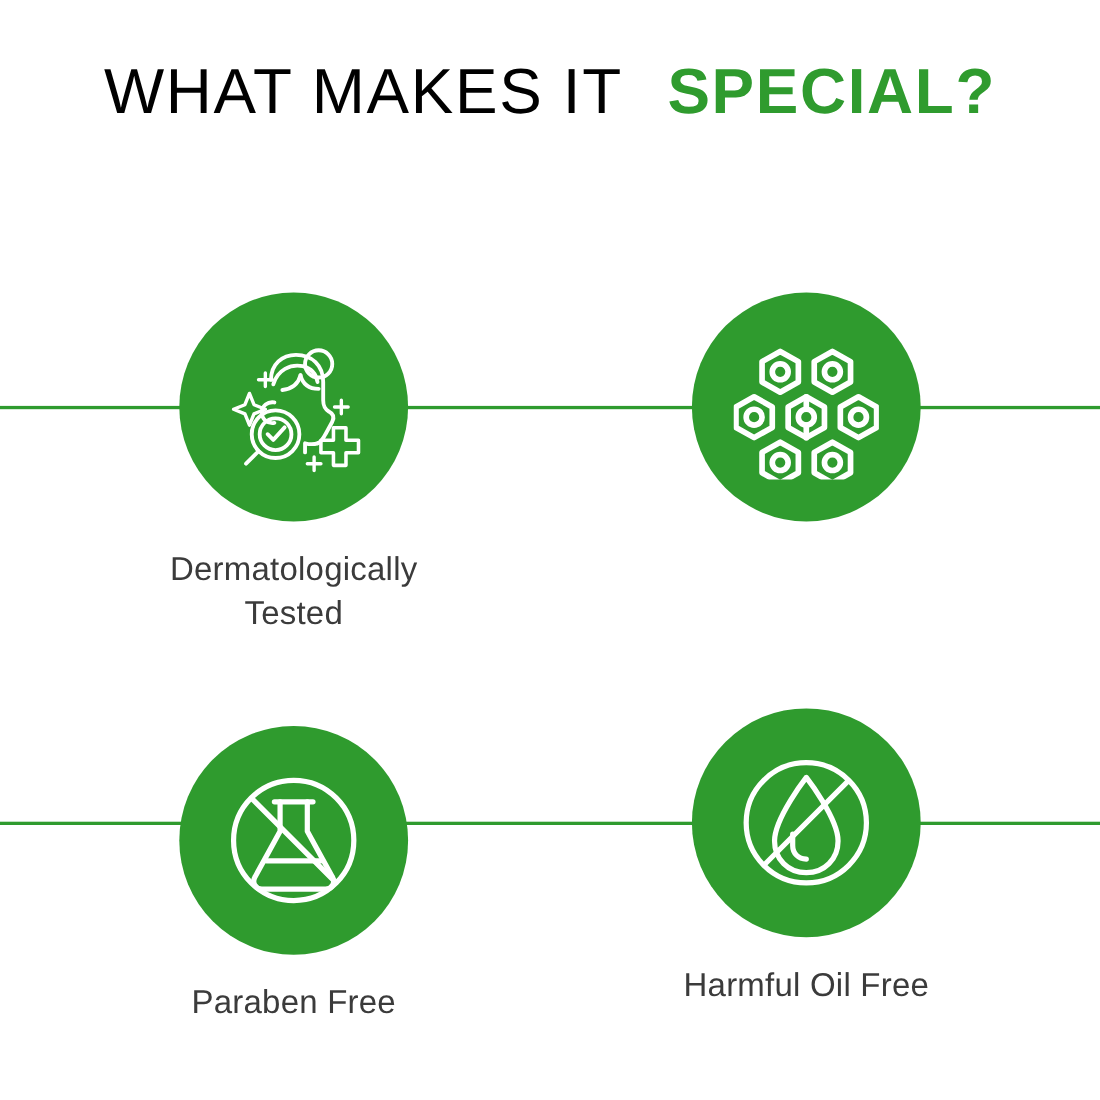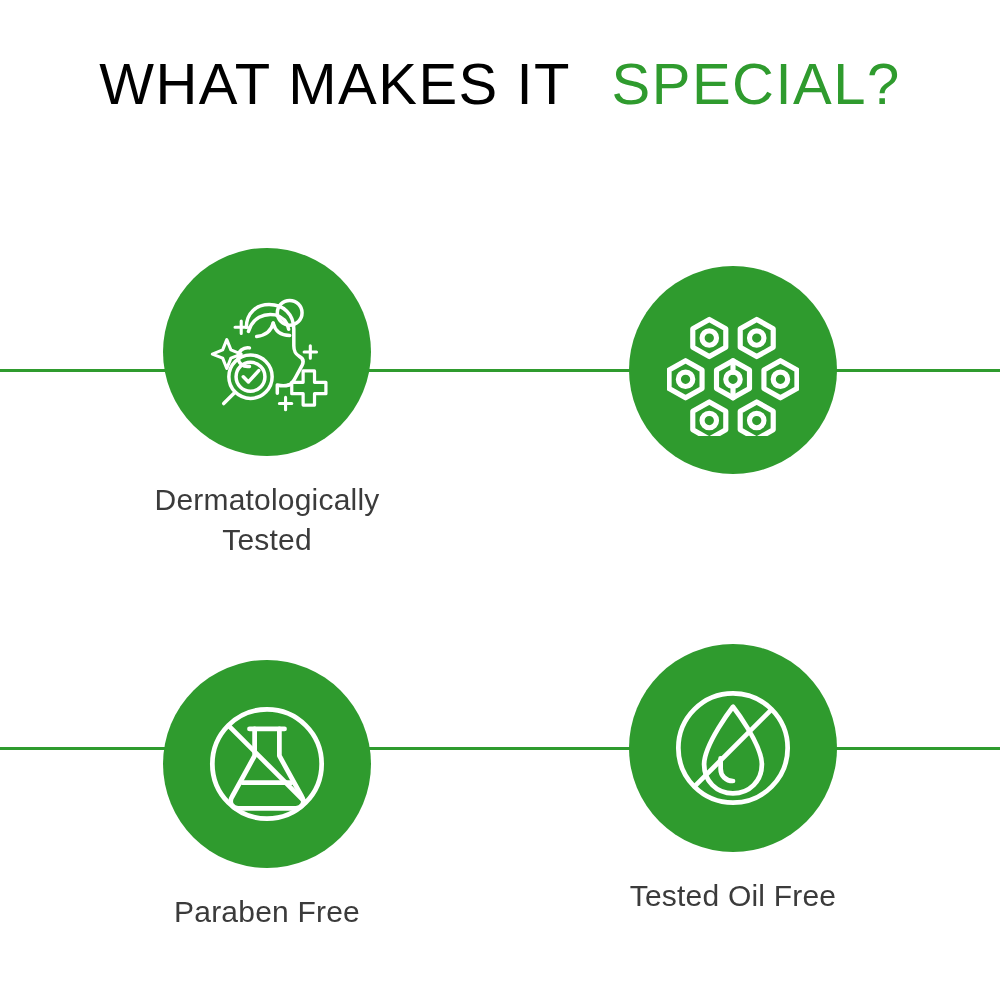--- a/index.html
+++ b/index.html
@@ -32,42 +32,42 @@
     line-height: 72px;
     letter-spacing: 1.5px;
     white-space: nowrap;
   }
   .heading .h-plain {
     color: #000000;
     font-weight: 300;
   }
   .heading .h-accent {
     color: #2f9b2e;
-    font-weight: 400;
+    font-weight: 700;
     margin-left: 24px;
   }
 
   
   .rule {
     position: absolute;
     left: 0;
     width: 1000px;
     height: 3px;
     background: #2f9b2e;
   }
   .rule-row1 { top: 369px; }
   .rule-row2 { top: 747px; }
 
   
   .feature {
     position: absolute;
     width: 360px;
     text-align: center;
   }
-  .feat-r1c1 { left: 87px;  top: 248px; }
+  .feat-r1c1 { left: 87px;  top: 266px; }
   .feat-r1c2 { left: 553px; top: 266px; }
   .feat-r2c1 { left: 87px;  top: 660px; }
   .feat-r2c2 { left: 553px; top: 644px; }
 
   .badge {
     width: 208px;
     height: 208px;
     margin: 0 auto;
     border-radius: 50%;
     background: #2f9b2e;
@@ -183,16 +183,16 @@
     <div class="badge">
       <svg viewBox="0 0 128 128" fill="none" stroke="#ffffff" stroke-width="4.6" stroke-linecap="round" stroke-linejoin="round">
 
         <path d="M64 24 C64 24 36 60 36 80 C36 96 48 108 64 108 C80 108 92 96 92 80 C92 60 64 24 64 24 Z"></path>
         <path d="M52 74 L52 84 C52 91 57 96 64 96"></path>
 
         <circle cx="64" cy="64" r="53" stroke-width="4.6"></circle>
         <path d="M101 27 L27 101" stroke-width="4.6"></path>
       </svg>
     </div>
-    <div class="feature-label">Tested Oil Free</div>
+    <div class="feature-label">Harmful Oil Free</div>
   </div>
 
 </div>
 
 </body></html>

